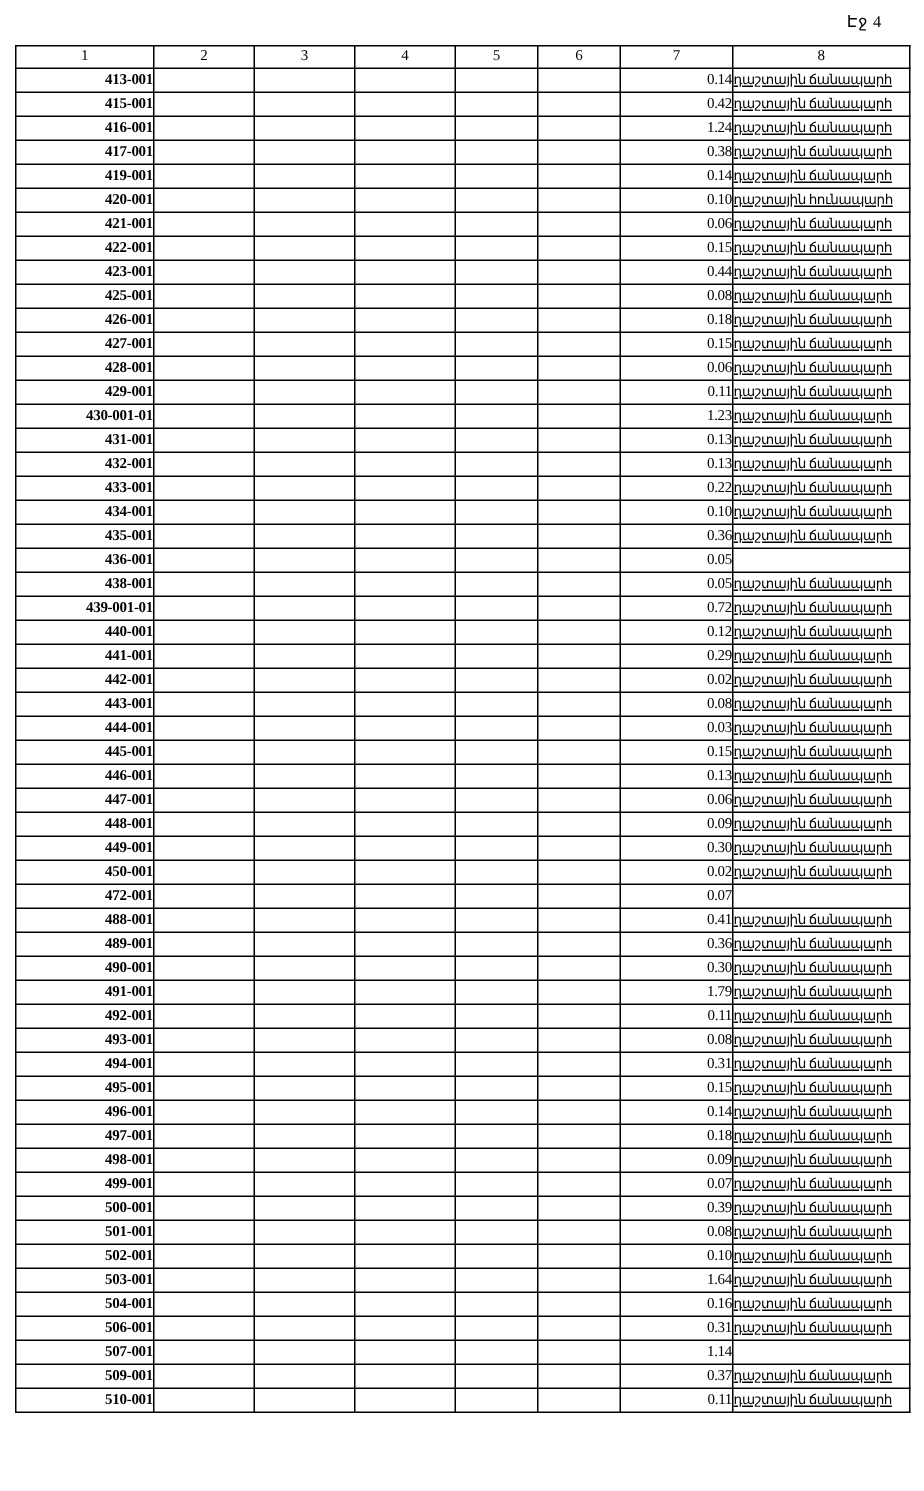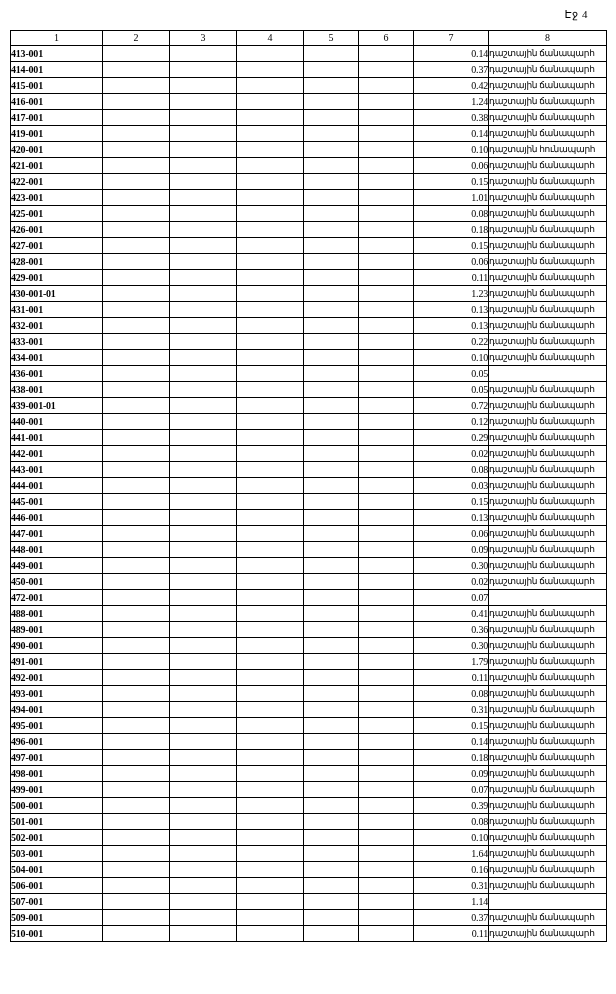--- a/index.html
+++ b/index.html
@@ -62,35 +62,36 @@
   col.c1 { width: 92px; }
   col.c2 { width: 67px; }
   col.c3 { width: 67px; }
   col.c4 { width: 67px; }
   col.c5 { width: 55px; }
   col.c6 { width: 55px; }
   col.c7 { width: 75px; }
   col.c8 { width: 118px; }
 
   td.code {
-    text-align: left;
+    text-align: right;
     font-size: 10px;
     font-weight: bold;
     letter-spacing: -0.2px;
   }
   td.num {
     text-align: right;
     font-size: 10px;
     letter-spacing: -0.2px;
   }
   td.desc {
     text-align: left;
     padding-left: 2px;
     font-size: 9px;
     letter-spacing: -0.3px;
+    text-decoration: underline;
   }
   td.blank { }
 </style>
 </head>
 <body>
 
 <div class="page">
 
   <div class="page-header">Էջ 4</div>
 
@@ -123,30 +124,20 @@
             <td class="code">413-001</td>
             <td class="blank"></td>
             <td class="blank"></td>
             <td class="blank"></td>
             <td class="blank"></td>
             <td class="blank"></td>
             <td class="num">0.14</td>
             <td class="desc">դաշտային ճանապարհ</td>
           </tr>
           <tr>
-            <td class="code">414-001</td>
-            <td class="blank"></td>
-            <td class="blank"></td>
-            <td class="blank"></td>
-            <td class="blank"></td>
-            <td class="blank"></td>
-            <td class="num">0.37</td>
-            <td class="desc">դաշտային ճանապարհ</td>
-          </tr>
-          <tr>
             <td class="code">415-001</td>
             <td class="blank"></td>
             <td class="blank"></td>
             <td class="blank"></td>
             <td class="blank"></td>
             <td class="blank"></td>
             <td class="num">0.42</td>
             <td class="desc">դաշտային ճանապարհ</td>
           </tr>
           <tr>
@@ -209,21 +200,21 @@
             <td class="num">0.15</td>
             <td class="desc">դաշտային ճանապարհ</td>
           </tr>
           <tr>
             <td class="code">423-001</td>
             <td class="blank"></td>
             <td class="blank"></td>
             <td class="blank"></td>
             <td class="blank"></td>
             <td class="blank"></td>
-            <td class="num">1.01</td>
+            <td class="num">0.44</td>
             <td class="desc">դաշտային ճանապարհ</td>
           </tr>
           <tr>
             <td class="code">425-001</td>
             <td class="blank"></td>
             <td class="blank"></td>
             <td class="blank"></td>
             <td class="blank"></td>
             <td class="blank"></td>
             <td class="num">0.08</td>
@@ -310,20 +301,30 @@
             <td class="desc">դաշտային ճանապարհ</td>
           </tr>
           <tr>
             <td class="code">434-001</td>
             <td class="blank"></td>
             <td class="blank"></td>
             <td class="blank"></td>
             <td class="blank"></td>
             <td class="blank"></td>
             <td class="num">0.10</td>
+            <td class="desc">դաշտային ճանապարհ</td>
+          </tr>
+          <tr>
+            <td class="code">435-001</td>
+            <td class="blank"></td>
+            <td class="blank"></td>
+            <td class="blank"></td>
+            <td class="blank"></td>
+            <td class="blank"></td>
+            <td class="num">0.36</td>
             <td class="desc">դաշտային ճանապարհ</td>
           </tr>
           <tr>
             <td class="code">436-001</td>
             <td class="blank"></td>
             <td class="blank"></td>
             <td class="blank"></td>
             <td class="blank"></td>
             <td class="blank"></td>
             <td class="num">0.05</td>

